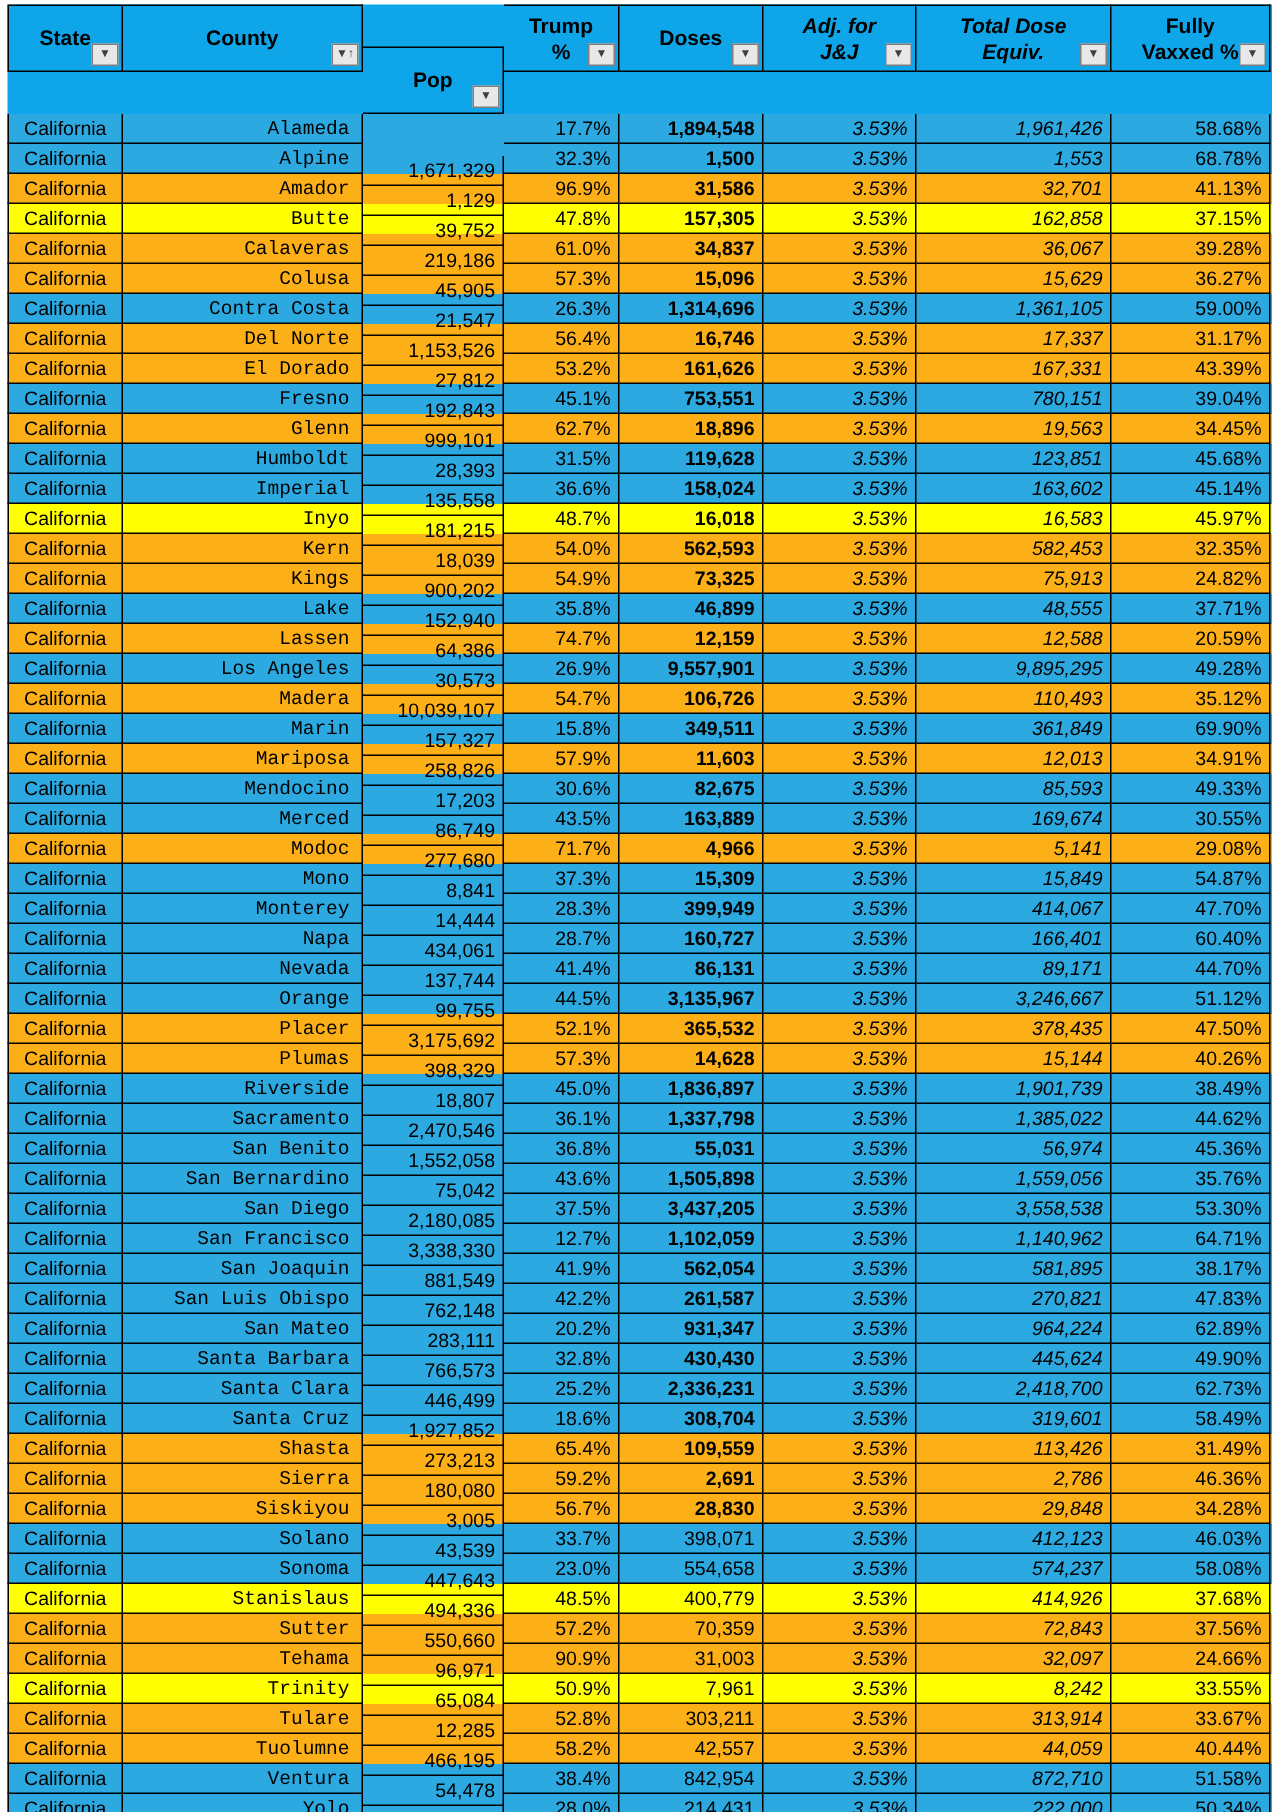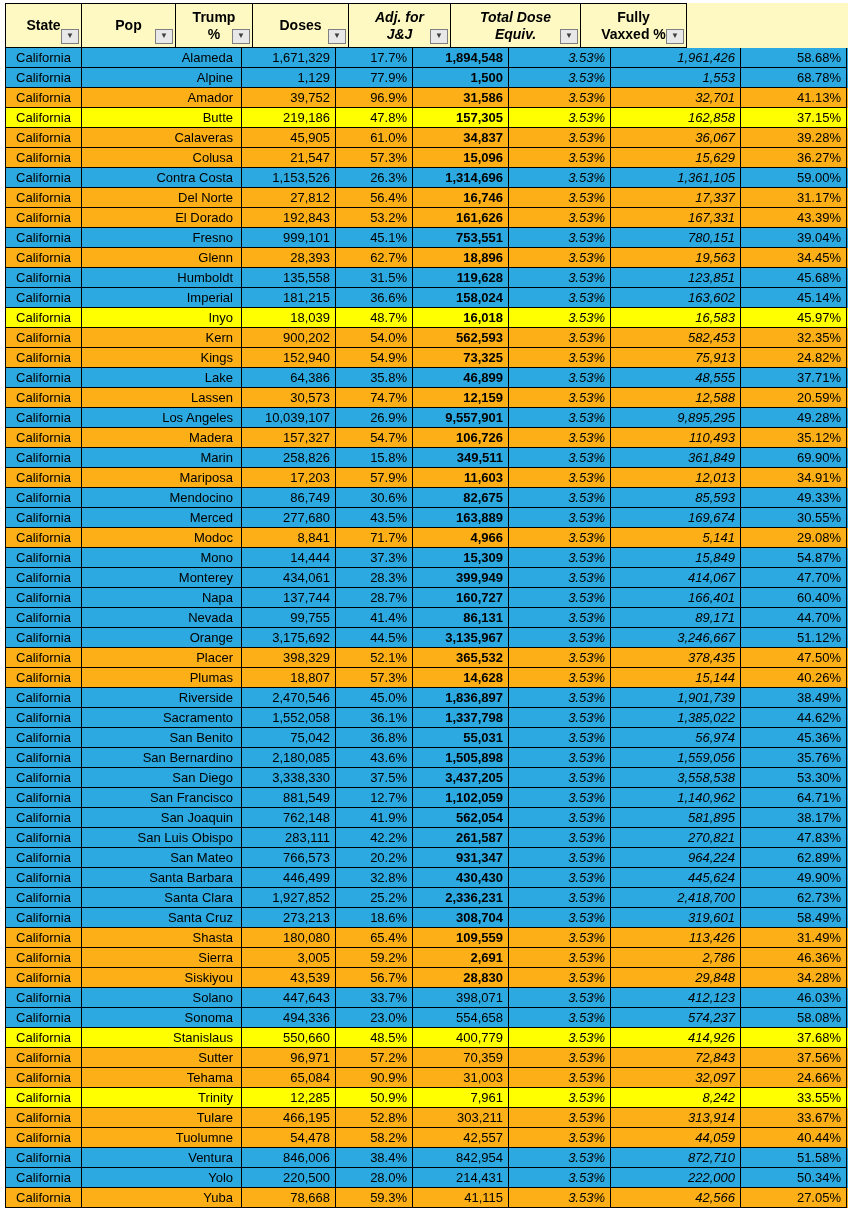--- a/index.html
+++ b/index.html
@@ -1,60 +1,66 @@
 <!DOCTYPE html>
 <html><head>
 <meta charset="utf-8">
 <style>
   html,body{margin:0;padding:0;background:#ffffff;}
   body{font-family:"Liberation Sans",sans-serif;color:#000;}
   .sheet{margin:3px 0 0 5px;width:843px;}
   
   .col-state{width:77px;}
   .col-county{width:160px;}
-  .col-pop{width:94px;}
+  .col-pop{width:94px;margin-top:28px;}
   .col-trump{width:77px;}
   .col-doses{width:96px;}
   .col-adj{width:102px;}
   .col-equiv{width:130px;}
   .col-vaxxed{width:106px;}
   
-  .header-row{display:flex;background:#fef9c3;}
+  .header-row{display:flex;background:#0ea5e9;}
   .hcell{box-sizing:border-box;position:relative;height:45px;
          border-top:1.5px solid #000;border-bottom:1.5px solid #000;border-right:1.5px solid #000;
          display:flex;align-items:center;justify-content:center;}
   .hcell:first-child{border-left:1.5px solid #000;}
   .hlabel{font-weight:bold;font-size:14px;line-height:1.15;text-align:center;}
   .hlabel.it{font-style:italic;}
   .fbtn{position:absolute;right:2px;bottom:3px;min-width:14px;height:13px;
         background:#e8e8e8;border:1px solid #7f7f7f;color:#3f3f3f;
         font-size:8px;line-height:12px;text-align:center;padding:0 1px;cursor:pointer;}
   
-  .row{display:flex;height:20px;align-items:center;}
+  .row{display:flex;height:20px;}
   .cell{box-sizing:border-box;height:20px;font-size:13px;
         border-bottom:1px solid #000;border-right:1.5px solid #000;
         display:flex;align-items:center;justify-content:flex-end;
         padding:0 5px 0 2px;white-space:nowrap;overflow:hidden;}
   .cell.col-state{justify-content:center;padding:0 2px;border-left:1.5px solid #000;}
-  .cell.col-county{padding-right:8px;}
+  .cell.col-county{padding-right:8px;font-family:Liberation Mono, monospace;}
   .cell.b{font-weight:bold;}
   .cell.it{font-style:italic;}
   .row:last-child .cell{border-bottom:1.5px solid #000;}
 </style>
 </head>
 <body>
 
 <div class="sheet">
   <div class="header-row">
       <div class="hcell col-state">
         <div class="hlabel">
           <div>State</div>
         </div>
         <div class="fbtn">▼</div>
       </div>
+      <div class="hcell col-county">
+        <div class="hlabel">
+          <div>County</div>
+        </div>
+        <div class="fbtn">▼↑</div>
+      </div>
       <div class="hcell col-pop">
         <div class="hlabel">
           <div>Pop</div>
         </div>
         <div class="fbtn">▼</div>
       </div>
       <div class="hcell col-trump">
         <div class="hlabel">
           <div>Trump</div>
           <div>%</div>
@@ -97,21 +103,21 @@
         <div class="cell col-trump">17.7%</div>
         <div class="cell col-doses b">1,894,548</div>
         <div class="cell col-adj it">3.53%</div>
         <div class="cell col-equiv it">1,961,426</div>
         <div class="cell col-vaxxed">58.68%</div>
       </div>
       <div class="row" style="background: rgb(43, 169, 224);">
         <div class="cell col-state">California</div>
         <div class="cell col-county">Alpine</div>
         <div class="cell col-pop">1,129</div>
-        <div class="cell col-trump">77.9%</div>
+        <div class="cell col-trump">32.3%</div>
         <div class="cell col-doses b">1,500</div>
         <div class="cell col-adj it">3.53%</div>
         <div class="cell col-equiv it">1,553</div>
         <div class="cell col-vaxxed">68.78%</div>
       </div>
       <div class="row" style="background: rgb(252, 175, 22);">
         <div class="cell col-state">California</div>
         <div class="cell col-county">Amador</div>
         <div class="cell col-pop">39,752</div>
         <div class="cell col-trump">96.9%</div>

